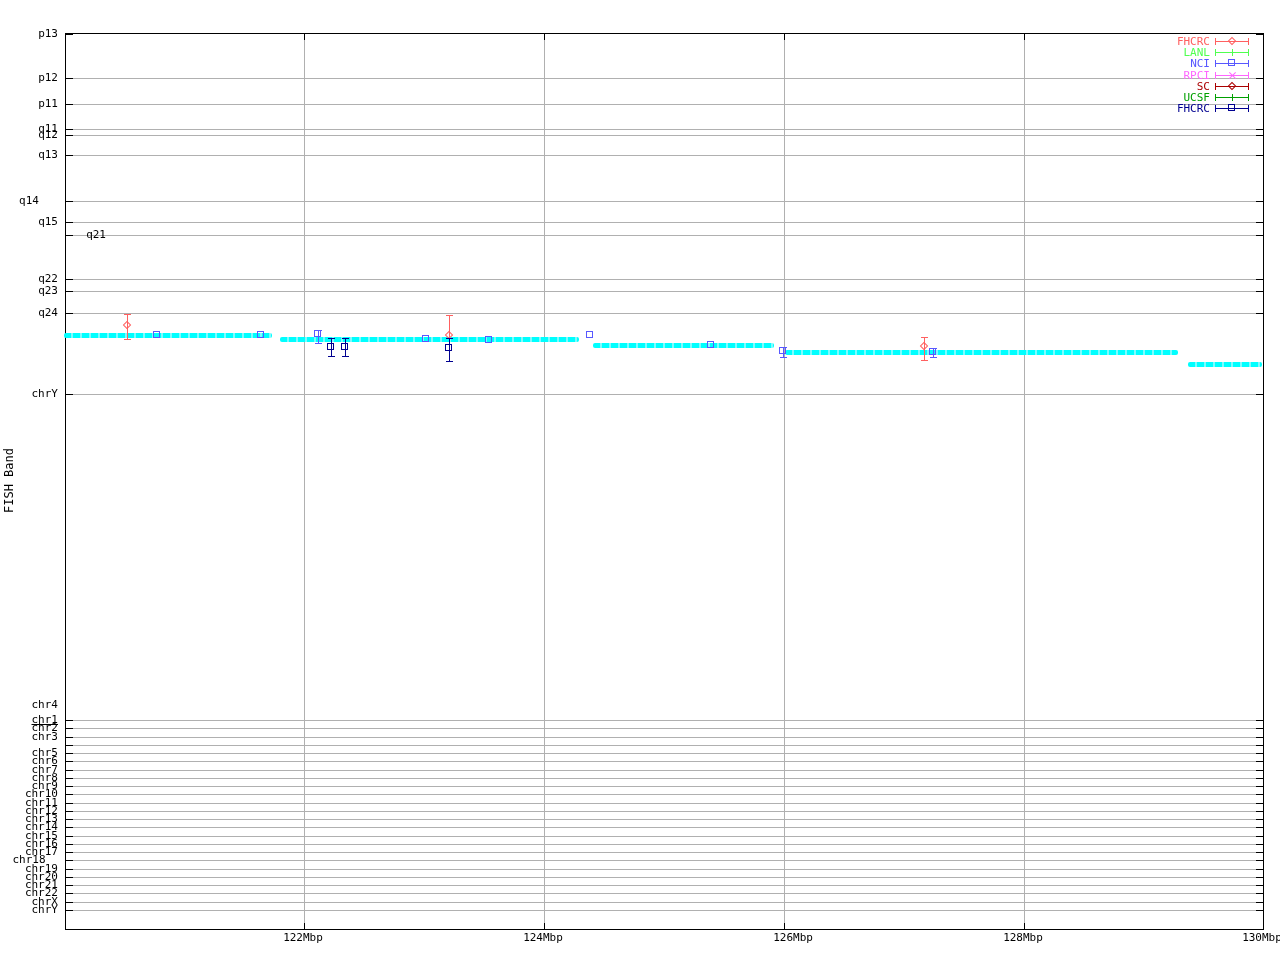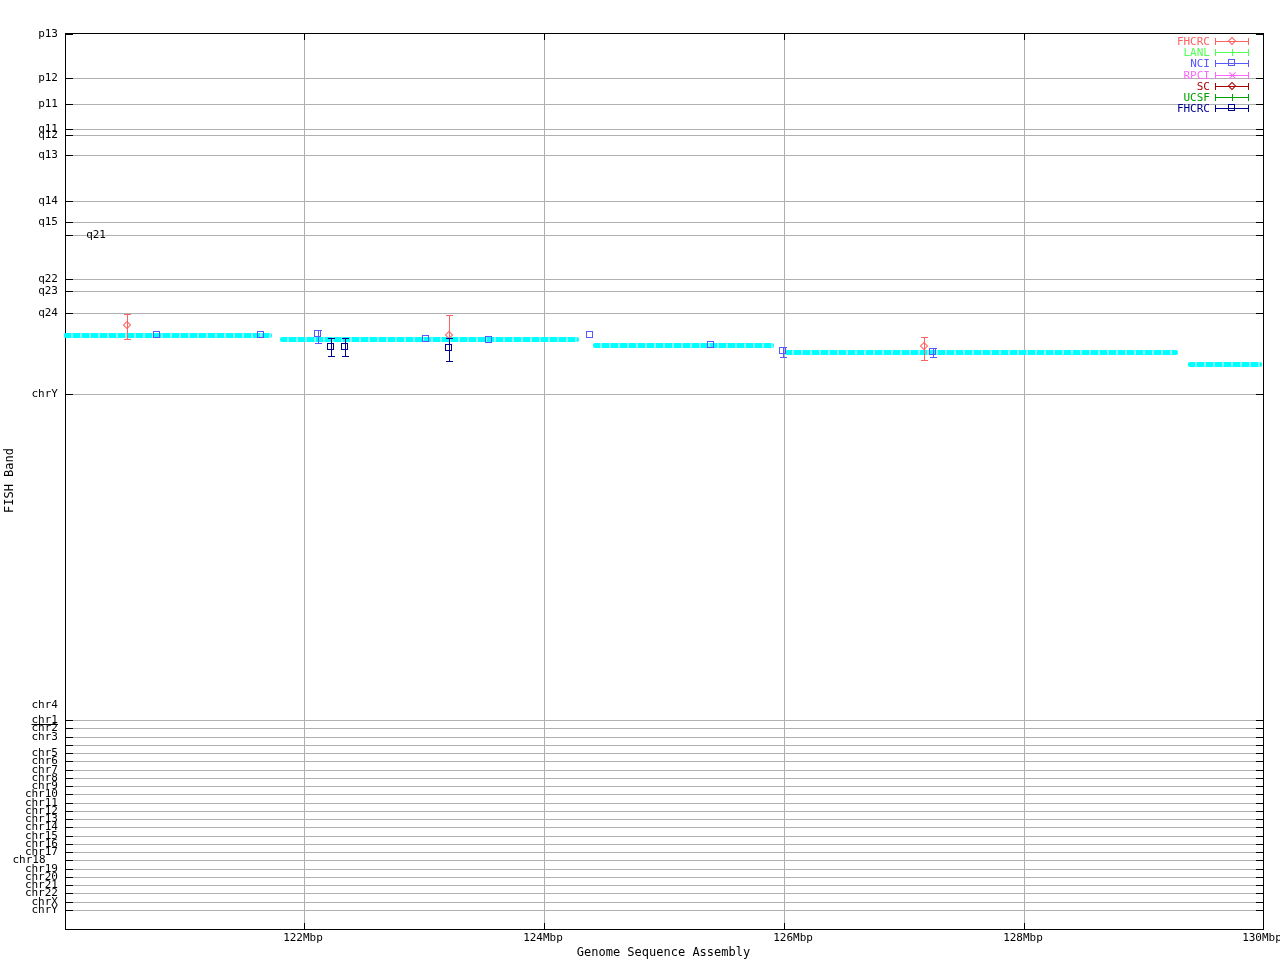--- a/index.html
+++ b/index.html
@@ -24,21 +24,20 @@
        background:repeating-linear-gradient(90deg,#00ffff 0 7px,#7dfcff 7px 9px);}
   .ytl{position:absolute;left:0;width:58px;text-align:right;font-size:11px;
        line-height:11px;height:11px;white-space:pre;}
   .xtl{position:absolute;width:60px;text-align:center;font-size:11px;line-height:11px;top:932px;}
 </style>
 </head>
 <body>
 
 <div id="chart">
   <div id="ylabel">FISH Band</div>
-  <div id="xlabel">Genome Sequence Assembly</div>
   <div id="plot">
       <div style="position: absolute; left: 0px; top: 0px; width: 7px; height: 1px; background: rgb(0, 0, 0);"></div>
       <div style="position: absolute; right: 0px; top: 0px; width: 7px; height: 1px; background: rgb(0, 0, 0);"></div>
       <div class="gridh" style="top: 44px;"></div>
       <div style="position: absolute; left: 0px; top: 44px; width: 7px; height: 1px; background: rgb(0, 0, 0);"></div>
       <div style="position: absolute; right: 0px; top: 44px; width: 7px; height: 1px; background: rgb(0, 0, 0);"></div>
       <div class="gridh" style="top: 70px;"></div>
       <div style="position: absolute; left: 0px; top: 70px; width: 7px; height: 1px; background: rgb(0, 0, 0);"></div>
       <div style="position: absolute; right: 0px; top: 70px; width: 7px; height: 1px; background: rgb(0, 0, 0);"></div>
       <div class="gridh" style="top: 95px;"></div>
@@ -205,21 +204,21 @@
       <div style="position: absolute; left: 380px; top: 327px; width: 7px; height: 1px; background: rgb(0, 0, 144);"></div>
       <div style="position: absolute; left: 379px; top: 310px; width: 7px; height: 7px; border: 1px solid rgb(0, 0, 144); box-sizing: border-box;"></div>
     </div>
   <div id="axis-labels">
       <div class="ytl" style="top: 28px;">p13</div>
       <div class="ytl" style="top: 72px;">p12</div>
       <div class="ytl" style="top: 98px;">p11</div>
       <div class="ytl" style="top: 123px;">q11</div>
       <div class="ytl" style="top: 129px;">q12</div>
       <div class="ytl" style="top: 149px;">q13</div>
-      <div class="ytl" style="top: 195px;">q14</div>
+      <div class="ytl" style="top: 195px; text-align: center;">q14</div>
       <div class="ytl" style="top: 216px;">q15</div>
       <div class="ytl" style="top: 229px; padding-left: 48px;">q21</div>
       <div class="ytl" style="top: 273px;">q22</div>
       <div class="ytl" style="top: 285px;">q23</div>
       <div class="ytl" style="top: 307px;">q24</div>
       <div class="ytl" style="top: 388px;">chrY</div>
       <div class="ytl" style="top: 714px; text-decoration: underline;">chr1</div>
       <div class="ytl" style="top: 722px;">chr2</div>
       <div class="ytl" style="top: 731px;">chr3</div>
       <div class="ytl" style="top: 699px;">chr4</div>

